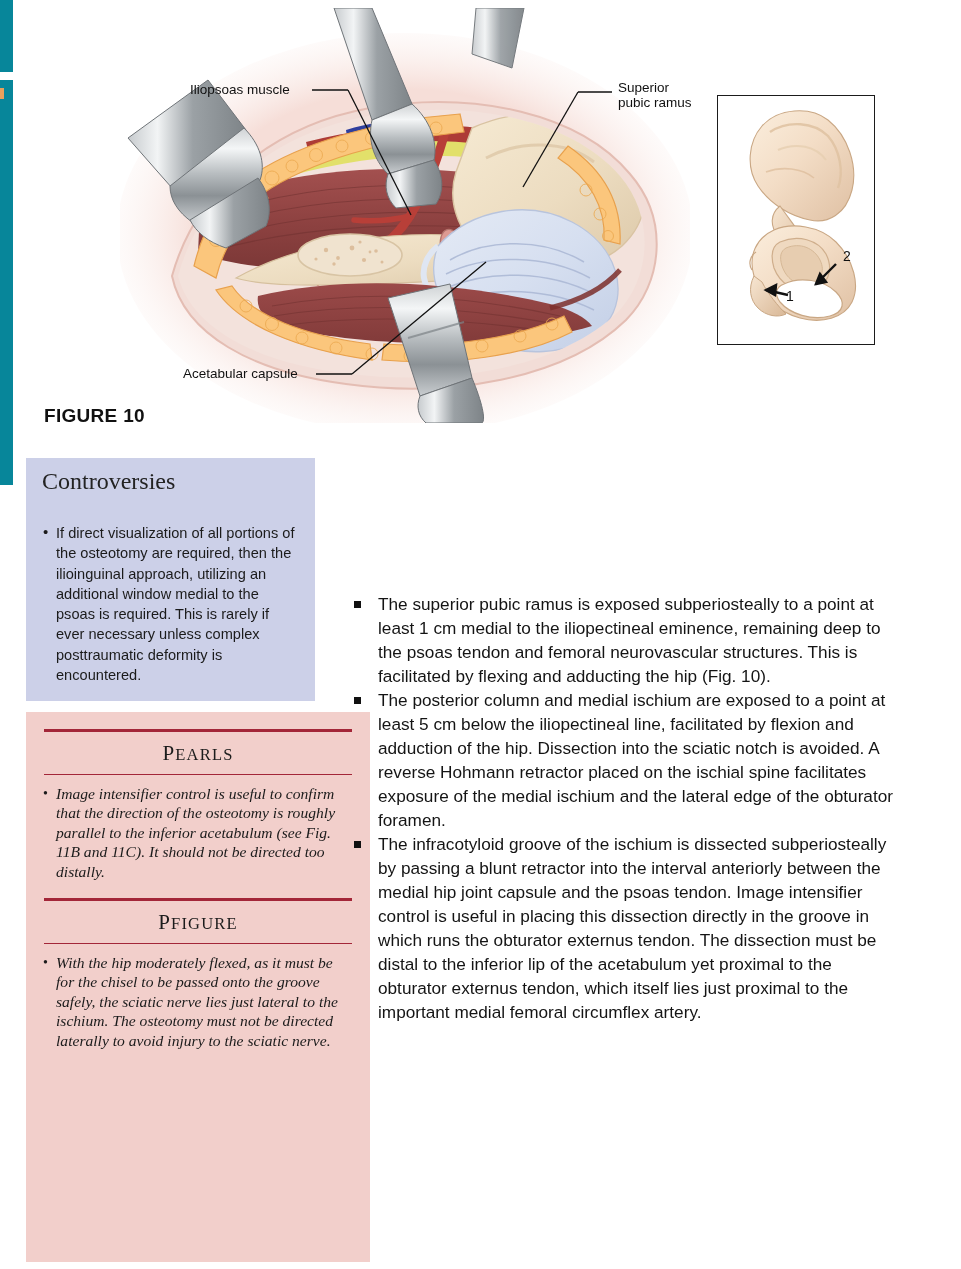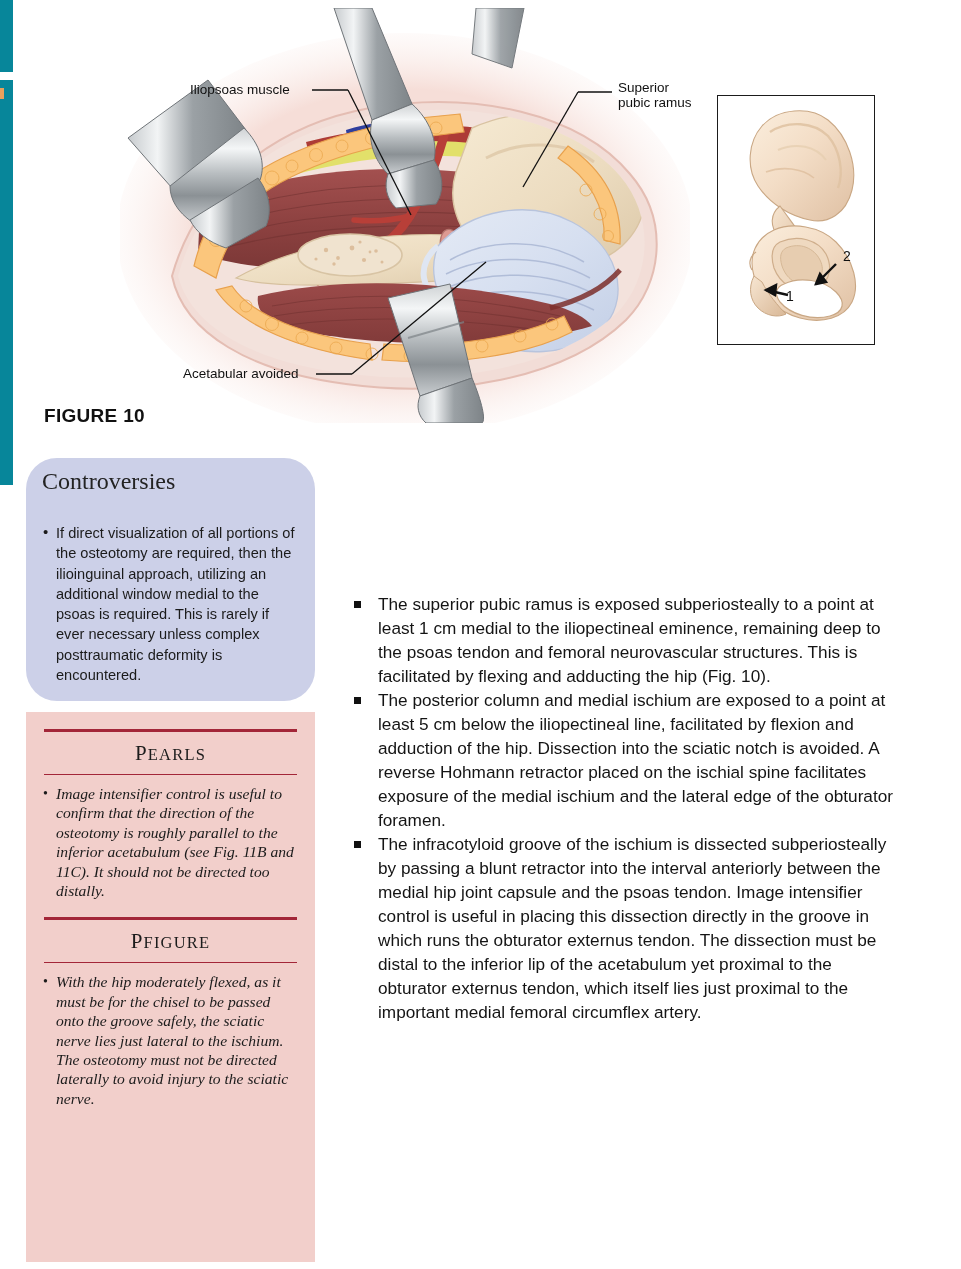--- a/index.html
+++ b/index.html
@@ -98,21 +98,20 @@
   }
 
   
   #controversies-box {
     position: absolute;
     left: 26px; top: 458px;
     width: 289px;
     background: #ccd0e8;
     padding: 10px 14px 16px 14px;
     box-sizing: border-box;
-    border-radius: 31px;
   }
   #controversies-title {
     font-family: "Liberation Serif", serif;
     font-size: 24px;
     color: #232323;
     margin: 0 0 4px 2px;
     font-weight: normal;
   }
   #controversies-box ul {
     margin: 0;
@@ -132,21 +131,21 @@
     position: absolute;
     left: -13px;
     top: -1px;
     font-size: 15px;
   }
 
   
   #pearls-pitfalls-box {
     position: absolute;
     left: 26px; top: 712px;
-    width: 289px;
+    width: 344px;
     height: 550px;
     background: #f2cfcb;
     box-sizing: border-box;
     padding: 0 0 3px 0;
   }
   .pp-rule-thick {
     height: 3px;
     background: #a32638;
     margin: 17px 18px 0 18px;
   }
@@ -419,21 +418,21 @@
     <line x1="578" y1="92" x2="612" y2="92" stroke="#111" stroke-width="1.3"></line>
     <line x1="578" y1="92" x2="523" y2="187" stroke="#111" stroke-width="1.3"></line>
 
     <line x1="316" y1="374" x2="352" y2="374" stroke="#111" stroke-width="1.3"></line>
     <line x1="352" y1="374" x2="486" y2="262" stroke="#111" stroke-width="1.3"></line>
   </svg>
 
   <div class="fig-label" id="label-iliopsoas">Iliopsoas muscle</div>
   <div class="fig-label" id="label-superior">Superior
 pubic ramus</div>
-  <div class="fig-label" id="label-acetab">Acetabular avoided</div>
+  <div class="fig-label" id="label-acetab">Acetabular capsule</div>
 
   <div id="inset-box">
     <svg viewBox="0 0 153 245" width="153" height="245">
       <defs>
         <linearGradient id="insetBone" x1="0" y1="0" x2="1" y2="1">
           <stop offset="0%" stop-color="#fbeedd"></stop>
           <stop offset="45%" stop-color="#f3ddc6"></stop>
           <stop offset="100%" stop-color="#dfc0a3"></stop>
         </linearGradient>
         <linearGradient id="insetBone2" x1="0" y1="0" x2="1" y2="1">

